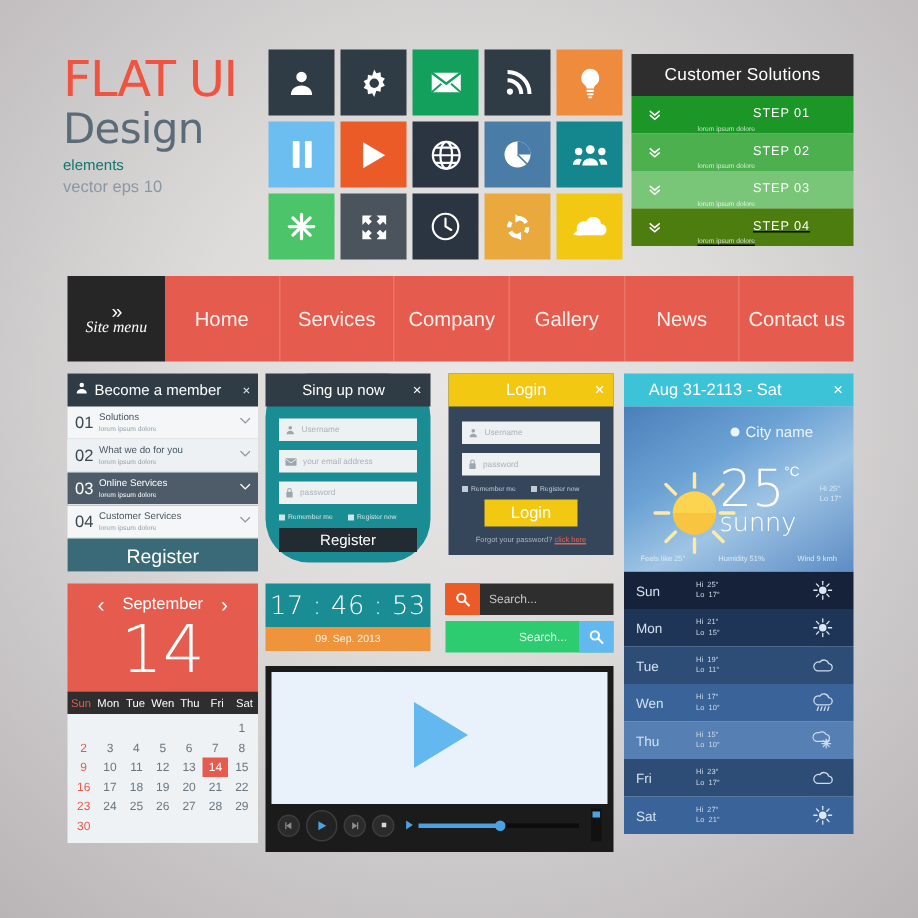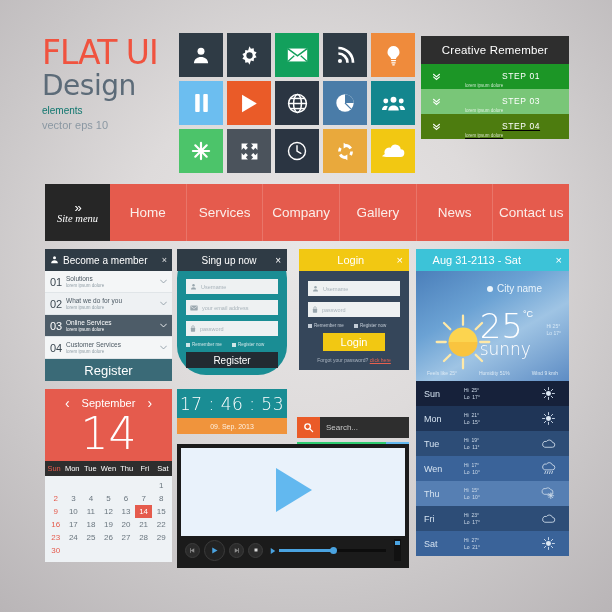--- a/index.html
+++ b/index.html
@@ -147,21 +147,21 @@
 
   
   #clock { left: 177px; top: 389px; width: 110px; }
   #clock-time { height: 29px; background: #1a8d94; color: #fff; display: flex;
     align-items: center; justify-content: center; font-size: 17px; letter-spacing: .5px;
     font-family: "DejaVu Sans", sans-serif; font-weight: 300; }
   #clock-date { height: 16px; background: #f0943c; color: #fdf0e2; display: flex;
     align-items: center; justify-content: center; font-size: 7px; }
 
   
-  #search-box { left: 297px; top: 389px; width: 112px; margin-top: 28px; }
+  #search-box { left: 297px; top: 389px; width: 112px; }
   #search-dark { height: 21px; display: flex; background: #2e2e2e; margin-bottom: 4px; }
   #search-dark .sbtn { width: 23px; background: #ea5b28; display: flex; align-items: center; justify-content: center; }
   #search-dark .sinput { flex: 1; display: flex; align-items: center; padding-left: 6px;
     color: #c8c8c8; font-size: 8px; }
   #search-green { height: 21px; display: flex; background: #2ecc71; }
   #search-green .sinput { flex: 1; display: flex; align-items: center; justify-content: flex-end;
     padding-right: 8px; color: #eafaf0; font-size: 8px; }
   #search-green .sbtn { width: 23px; background: #62b8ef; display: flex; align-items: center; justify-content: center; }
 
   
@@ -300,30 +300,39 @@
       </div>
       <div class="icon-tile" style="background: rgb(242, 200, 18);">
         <svg width="23" height="14" viewBox="0 0 28 16" fill="#fff">
           <path d="M7 15.2h15.4a4.6 4.6 0 0 0 .4-9.2A6.4 6.4 0 0 0 10.6 4 5.4 5.4 0 0 0 7 15.2z"></path>
           <path d="M0 14.4c2 .6 5 .9 8 .8l-1-4.6C4 11 1.6 12.4 0 14.4z"></path>
         </svg>
       </div>
     </div>
 
   <div class="abs" id="steps-panel">
-    <div id="steps-header">Creative Remember</div>
+    <div id="steps-header">Customer Solutions</div>
     <div id="steps-list">
         <div class="step-row" style="background: rgb(28, 150, 38);">
           <span class="step-chev">
             <svg width="9" height="9" viewBox="0 0 12 12" fill="none" stroke="#fff" stroke-width="1.4" stroke-linecap="round">
               <polyline points="2,3 6,6.4 10,3"></polyline>
               <polyline points="2,6.6 6,10 10,6.6"></polyline>
             </svg>
           </span>
           <span class="step-text"><span class="step-title">STEP 01</span><div class="step-sub">lorem ipsum dolore</div></span>
+        </div>
+        <div class="step-row" style="background: rgb(76, 176, 78);">
+          <span class="step-chev">
+            <svg width="9" height="9" viewBox="0 0 12 12" fill="none" stroke="#fff" stroke-width="1.4" stroke-linecap="round">
+              <polyline points="2,3 6,6.4 10,3"></polyline>
+              <polyline points="2,6.6 6,10 10,6.6"></polyline>
+            </svg>
+          </span>
+          <span class="step-text"><span class="step-title">STEP 02</span><div class="step-sub">lorem ipsum dolore</div></span>
         </div>
         <div class="step-row" style="background: rgb(121, 198, 120);">
           <span class="step-chev">
             <svg width="9" height="9" viewBox="0 0 12 12" fill="none" stroke="#fff" stroke-width="1.4" stroke-linecap="round">
               <polyline points="2,3 6,6.4 10,3"></polyline>
               <polyline points="2,6.6 6,10 10,6.6"></polyline>
             </svg>
           </span>
           <span class="step-text"><span class="step-title">STEP 03</span><div class="step-sub">lorem ipsum dolore</div></span>
         </div>

